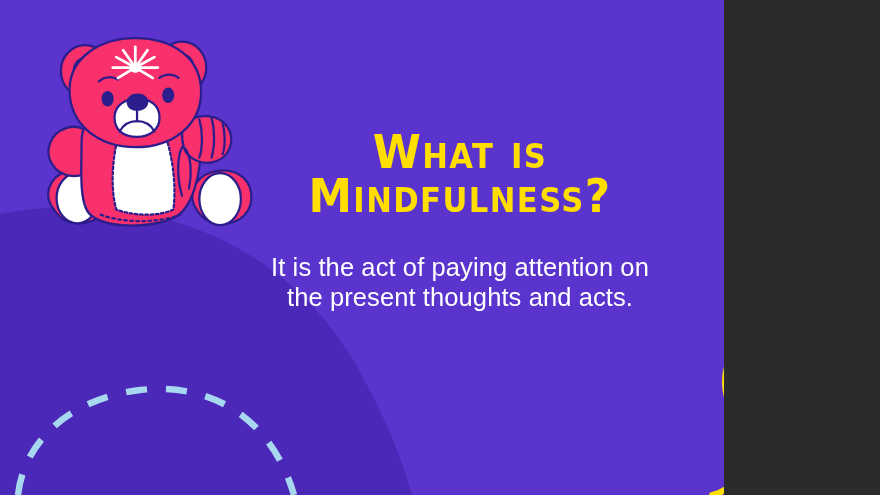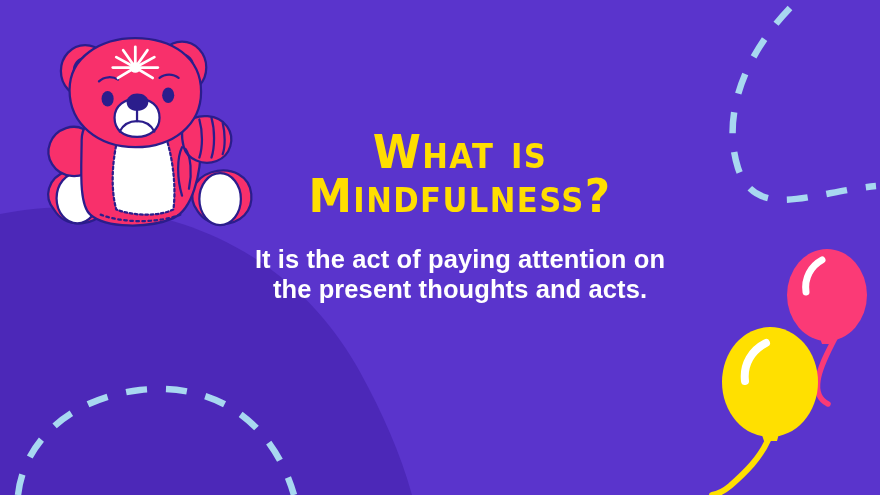--- a/index.html
+++ b/index.html
@@ -2,21 +2,21 @@
 <html><head>
 <meta charset="utf-8">
 <style>
   html, body {
     margin: 0;
     padding: 0;
     background: #2b2b2b;
   }
   #slide {
     position: relative;
-    width: 880px;
+    width: 724px;
     height: 495px;
     overflow: hidden;
     background: #5A34CC;
     font-family: "Liberation Sans", sans-serif;
   }
   .layer {
     position: absolute;
     top: 0; left: 0;
     width: 880px;
     height: 495px;
@@ -39,24 +39,24 @@
     font-variant: small-caps;
     letter-spacing: 1.5px;
     margin: 0;
     transform: scaleX(0.93);
     transform-origin: 50% 50%;
     white-space: pre-line;
   }
   #subtitle {
     color: #FFFFFF;
     font-family: "Liberation Sans", sans-serif;
-    font-weight: bold;
+    font-weight: normal;
     font-size: 25.5px;
     line-height: 1.18;
-    margin: 0;
+    margin: 8px;
     padding-top: 26px;
     letter-spacing: 0.1px;
     white-space: pre-line;
   }
 </style>
 </head>
 <body>
 
 <div id="slide">
 

